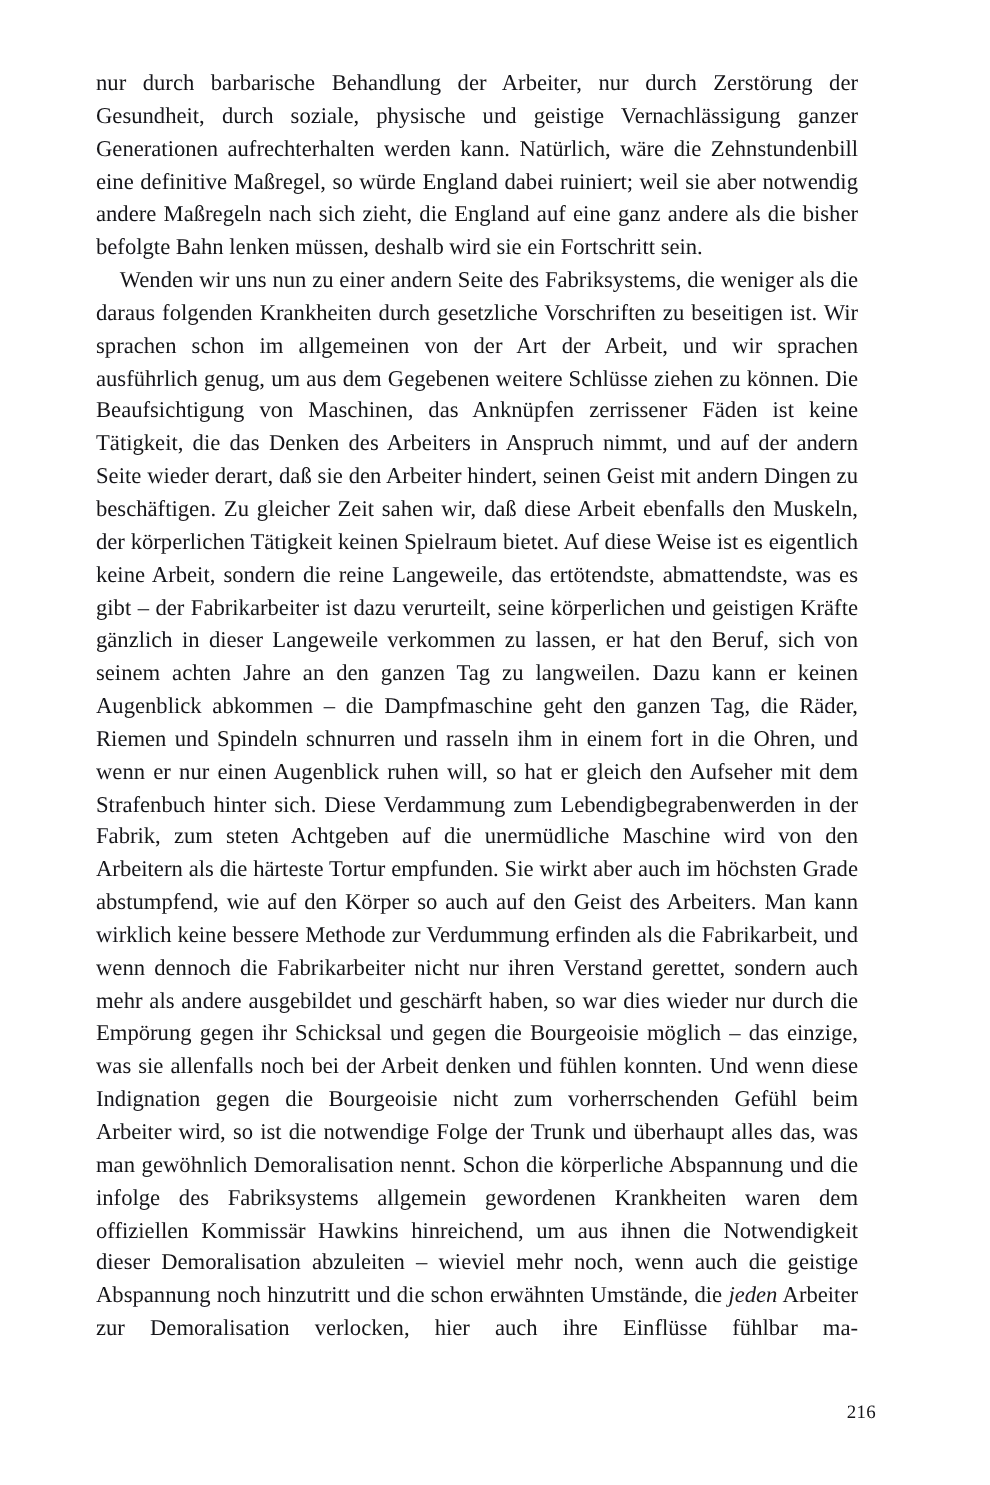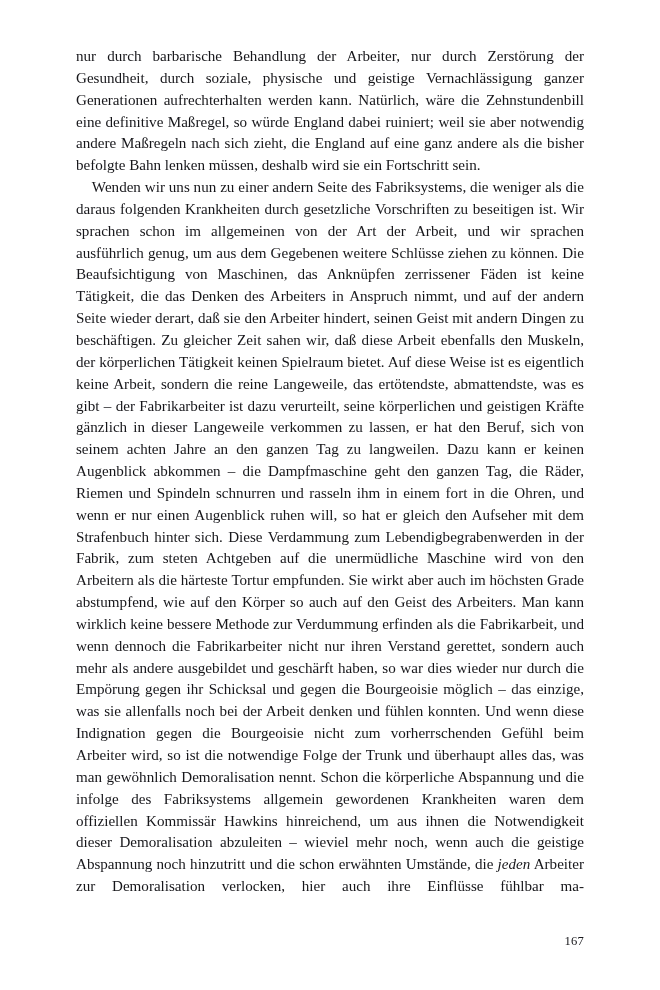--- a/index.html
+++ b/index.html
@@ -16,21 +16,21 @@
   }
   .page {
     position: relative;
     width: 660px;
     height: 990px;
     background: #ffffff;
     box-sizing: border-box;
   }
   .textblock {
     position: absolute;
-    left: 76px;
+    left: 64px;
     top: 46px;
     width: 508px;
     font-size: 15.1px;
     line-height: 21.85px;
     text-align: justify;
     text-justify: inter-word;
     color: #16161a;
     -webkit-font-smoothing: antialiased;
   }
   .para {
@@ -67,15 +67,15 @@
 <div class="page">
 
   <div class="textblock">
 
     <p class="para">nur durch barbarische Behandlung der Arbeiter, nur durch Zerstörung der Gesundheit, durch soziale, physische und geistige Vernachlässigung ganzer Generationen aufrechterhalten werden kann. Natürlich, wäre die Zehnstundenbill eine definitive Maßregel, so würde England dabei ruiniert; weil sie aber notwendig andere Maßregeln nach sich zieht, die England auf eine ganz andere als die bisher befolgte Bahn lenken müssen, deshalb wird sie ein Fortschritt sein.</p>
 
     <p class="para"><span>Wenden wir uns nun zu einer andern Seite des Fabriksystems, die weniger als die daraus folgenden Krankheiten durch gesetzliche Vorschriften zu beseitigen ist. Wir sprachen schon im allgemeinen von der Art der Arbeit, und wir sprachen ausführlich genug, um aus dem Gegebenen weitere Schlüsse ziehen zu können. Die Beaufsichtigung von Maschinen, das Anknüpfen zerrissener Fäden ist keine Tätigkeit, die das Denken des Arbeiters in Anspruch nimmt, und auf der andern Seite wieder derart, daß sie den Arbeiter hindert, seinen Geist mit andern Dingen zu beschäftigen. Zu gleicher Zeit sahen wir, daß diese Arbeit ebenfalls den Muskeln, der körperlichen Tätigkeit keinen Spielraum bietet. Auf diese Weise ist es eigentlich keine Arbeit, sondern die reine Langeweile, das ertötendste, abmattendste, was es gibt – der Fabrikarbeiter ist dazu verurteilt, seine körperlichen und geistigen Kräfte gänzlich in dieser Langeweile verkommen zu lassen, er hat den Beruf, sich von seinem achten Jahre an den ganzen Tag zu langweilen. Dazu kann er keinen Augenblick abkommen – die Dampfmaschine geht den ganzen Tag, die Räder, Riemen und Spindeln schnurren und rasseln ihm in einem fort in die Ohren, und wenn er nur einen Augenblick ruhen will, so hat er gleich den Aufseher mit dem Strafenbuch hinter sich. Diese Verdammung zum Lebendigbegrabenwerden in der Fabrik, zum steten Achtgeben auf die unermüdliche Maschine wird von den Arbeitern als die härteste Tortur empfunden. Sie wirkt aber auch im höchsten Grade abstumpfend, wie auf den Körper so auch auf den Geist des Arbeiters. Man kann wirklich keine bessere Methode zur Verdummung erfinden als die Fabrikarbeit, und wenn dennoch die Fabrikarbeiter nicht nur ihren Verstand gerettet, sondern auch mehr als andere ausgebildet und geschärft haben, so war dies wieder nur durch die Empörung gegen ihr Schicksal und gegen die Bourgeoisie möglich – das einzige, was sie allenfalls noch bei der Arbeit denken und fühlen konnten. Und wenn diese Indignation gegen die Bourgeoisie nicht zum vorherrschenden Gefühl beim Arbeiter wird, so ist die notwendige Folge der Trunk und überhaupt alles das, was man gewöhnlich Demoralisation nennt. Schon die körperliche Abspannung und die infolge des Fabriksystems allgemein gewordenen Krankheiten waren dem offiziellen Kommissär Hawkins hinreichend, um aus ihnen die Notwendigkeit dieser Demoralisation abzuleiten – wieviel mehr noch, wenn auch die geistige Abspannung noch hinzutritt und die schon erwähnten Umstände, die </span><em class="it">jeden</em><span> Arbeiter zur Demoralisation verlocken, hier auch ihre Einflüsse fühlbar ma-</span></p>
 
   </div>
 
-  <div class="folio">167</div>
+  <div class="folio">216</div>
 
 </div>
 
 </body></html>

